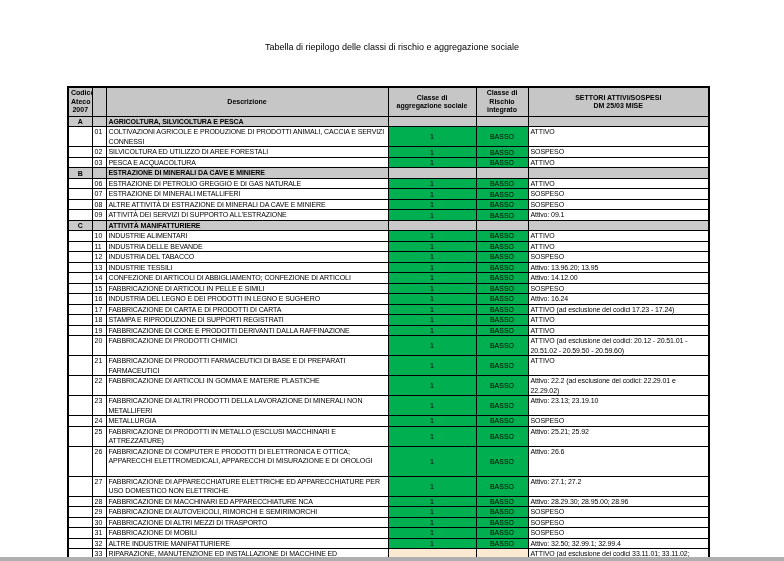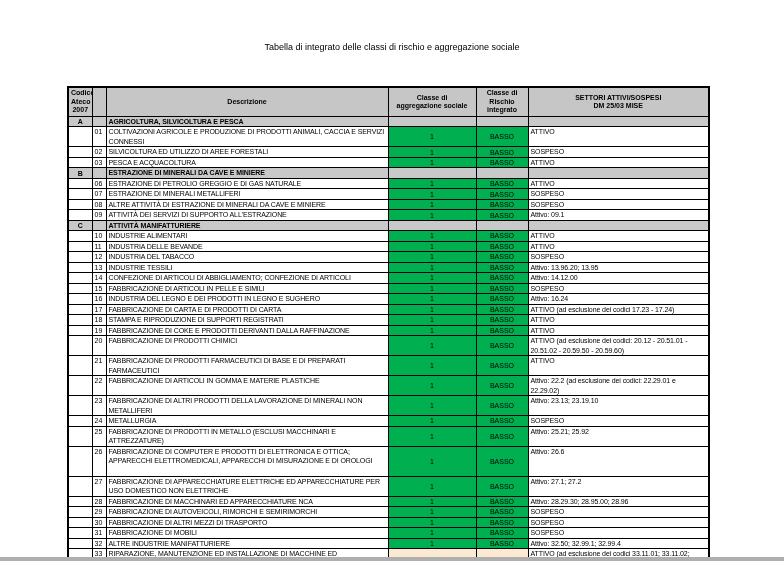--- a/index.html
+++ b/index.html
@@ -41,21 +41,21 @@
   tr.medlow td.aggr, tr.medlow td.risk{background:var(--cream,#FCE9D2);}
   .bottom-strip{
     position:absolute;left:0;top:557px;width:784px;height:4px;
     background:var(--window_gray,#b0b0b0);z-index:5;
   }
 </style>
 </head>
 <body>
 
 <div class="page">
-  <div class="doc-title">Tabella di integrato delle classi di rischio e aggregazione sociale</div>
+  <div class="doc-title">Tabella di riepilogo delle classi di rischio e aggregazione sociale</div>
 
   <table class="risk">
     <colgroup>
       <col style="width:24px">
       <col style="width:14px">
       <col style="width:282px">
       <col style="width:88px">
       <col style="width:52px">
       <col style="width:181px">
     </colgroup>

